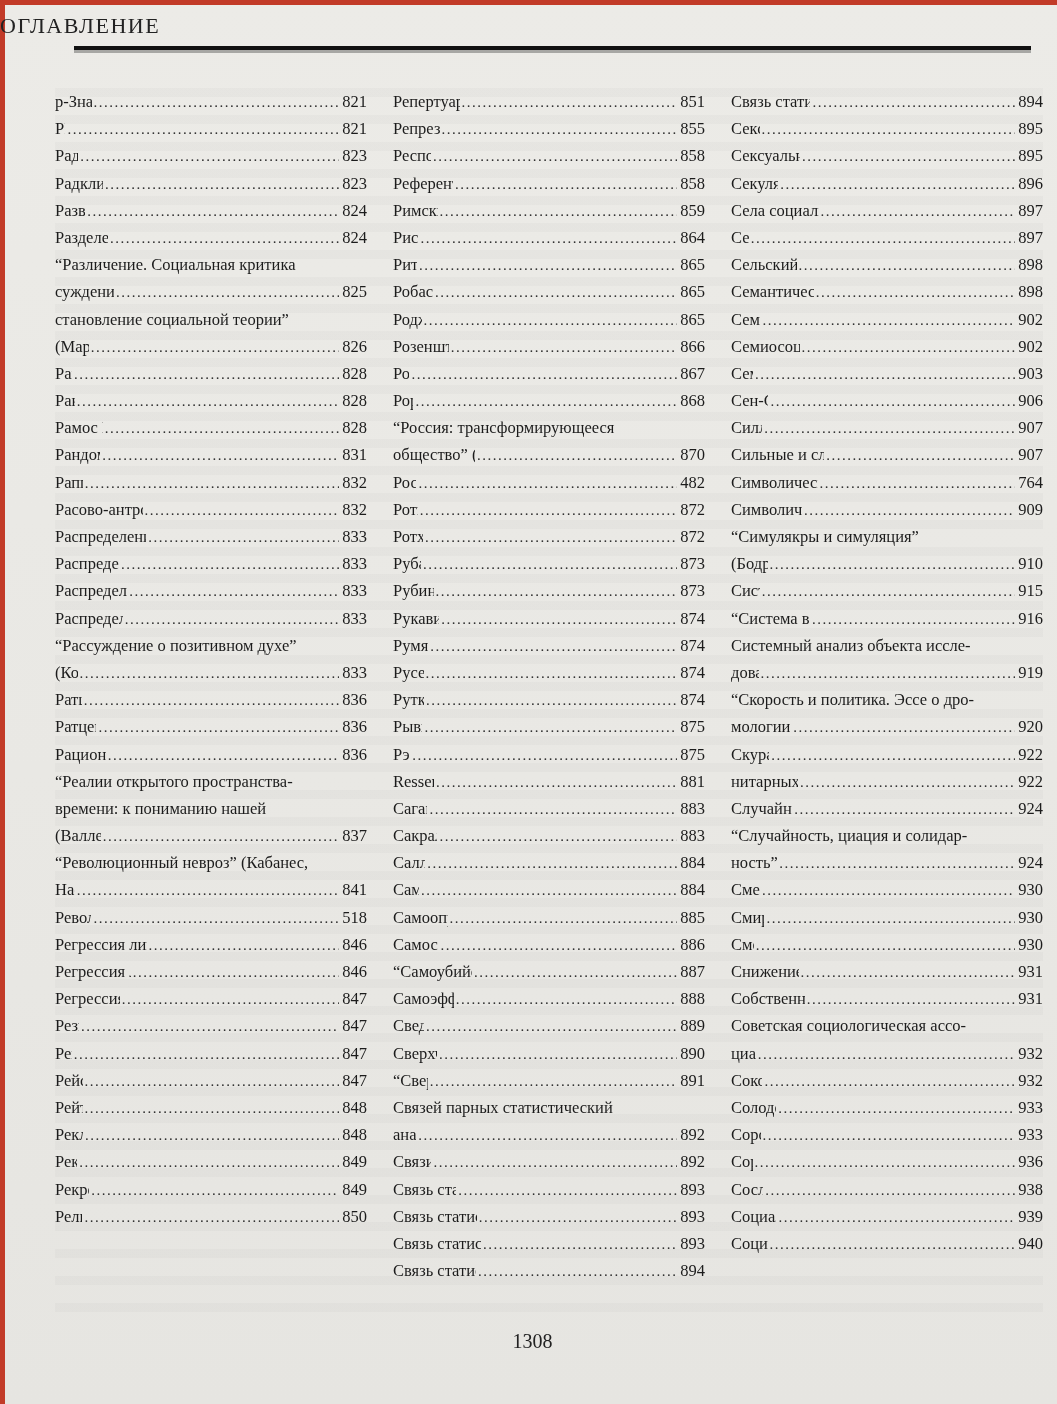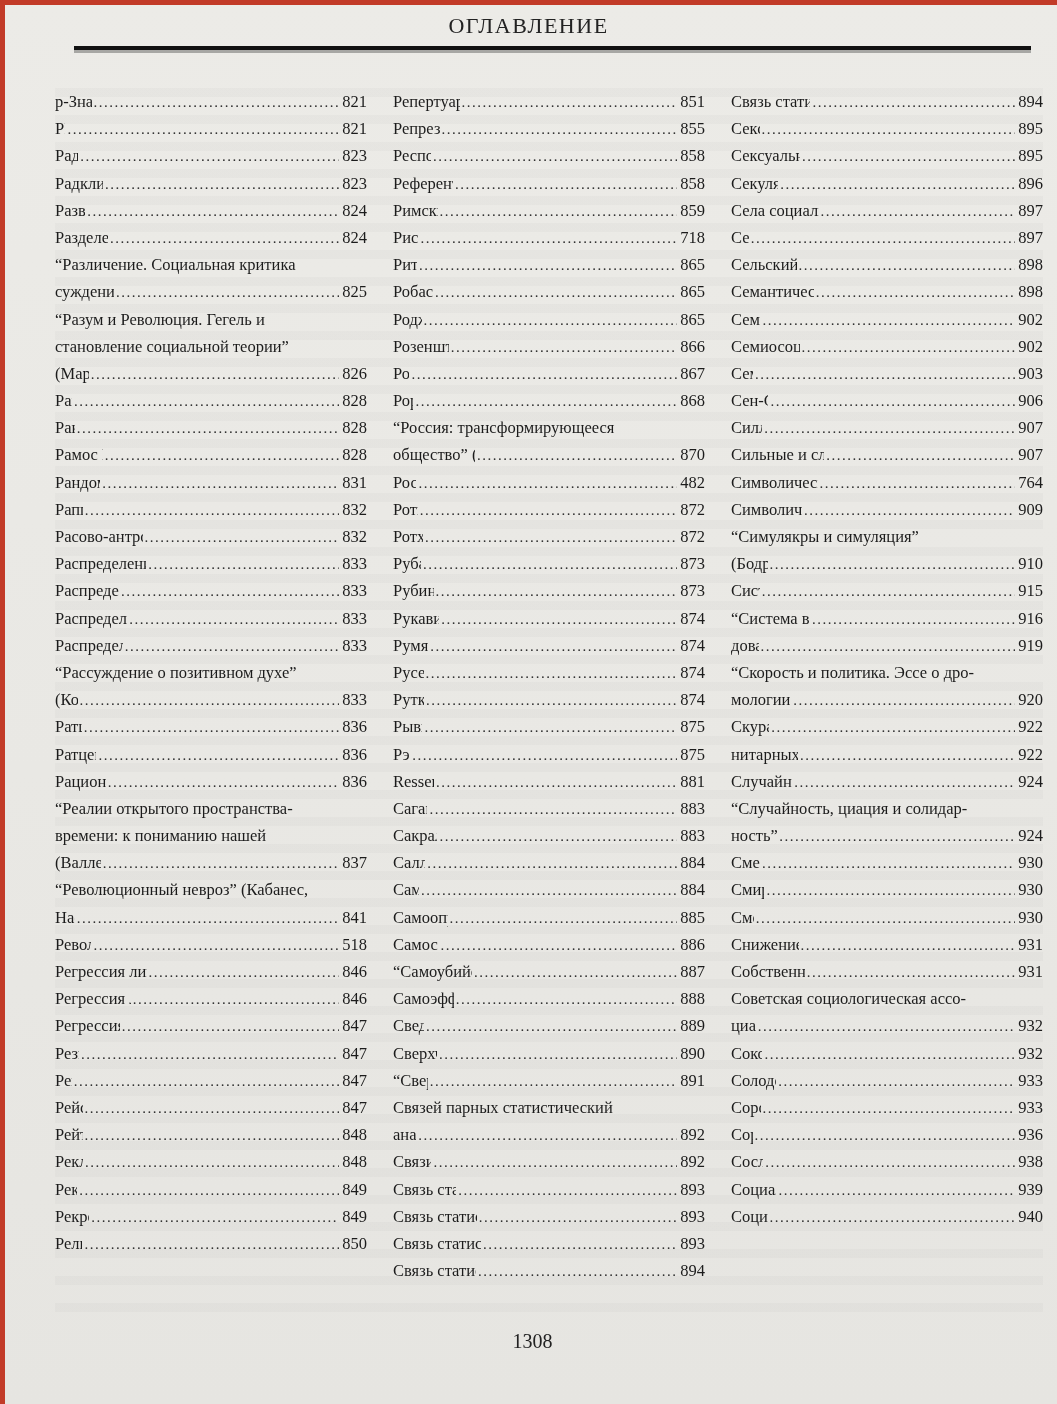--- a/index.html
+++ b/index.html
@@ -18,21 +18,21 @@
     position: absolute; top: 0; left: 0; right: 0; height: 5px;
     background: #c23b28;
   }
   .edge-left {
     position: absolute; top: 0; left: 0; bottom: 0; width: 5px;
     background: #c23b28;
   }
   .title {
     position: absolute;
     top: 13px; left: 0; right: 0;
-    text-align: center;
+    text-align: left;
     font-size: 22px;
     letter-spacing: 1.5px;
     color: #222;
   }
   .header-rule {
     position: absolute;
     top: 46px; left: 74px; right: 26px;
     height: 4px;
     background: #111;
     box-shadow: 0 3px 0 rgba(40,40,40,0.35);
@@ -140,21 +140,20 @@
         </div>
         <div class="entry">
           <div class="line pre">“Различение. Социальная критика</div>
           <div class="line last">
             <span class="term">суждения” (Бурдье)</span>
             <span class="leader"></span>
             <span class="pagenum">825</span>
           </div>
         </div>
         <div class="entry">
-          <div class="line pre">“Разум и Революция. Гегель и</div>
           <div class="line pre">становление социальной теории”</div>
           <div class="line last">
             <span class="term">(Маркузе)</span>
             <span class="leader"></span>
             <span class="pagenum">826</span>
           </div>
         </div>
         <div class="entry">
           <div class="line last">
             <span class="term">Райх</span>
@@ -389,21 +388,21 @@
           <div class="line last">
             <span class="term">Римский клуб</span>
             <span class="leader"></span>
             <span class="pagenum">859</span>
           </div>
         </div>
         <div class="entry">
           <div class="line last">
             <span class="term">Рисмен</span>
             <span class="leader"></span>
-            <span class="pagenum">718</span>
+            <span class="pagenum">864</span>
           </div>
         </div>
         <div class="entry">
           <div class="line last">
             <span class="term">Ритуал</span>
             <span class="leader"></span>
             <span class="pagenum">865</span>
           </div>
         </div>
         <div class="entry">
@@ -783,20 +782,21 @@
           </div>
         </div>
         <div class="entry">
           <div class="line last">
             <span class="term">“Система вещей” (Бодрийар)</span>
             <span class="leader"></span>
             <span class="pagenum">916</span>
           </div>
         </div>
         <div class="entry">
+          <div class="line pre">Системный анализ объекта иссле-</div>
           <div class="line last">
             <span class="term">дования</span>
             <span class="leader"></span>
             <span class="pagenum">919</span>
           </div>
         </div>
         <div class="entry">
           <div class="line pre">“Скорость и политика. Эссе о дро-</div>
           <div class="line last">
             <span class="term">мологии” (Вирильо)</span>

